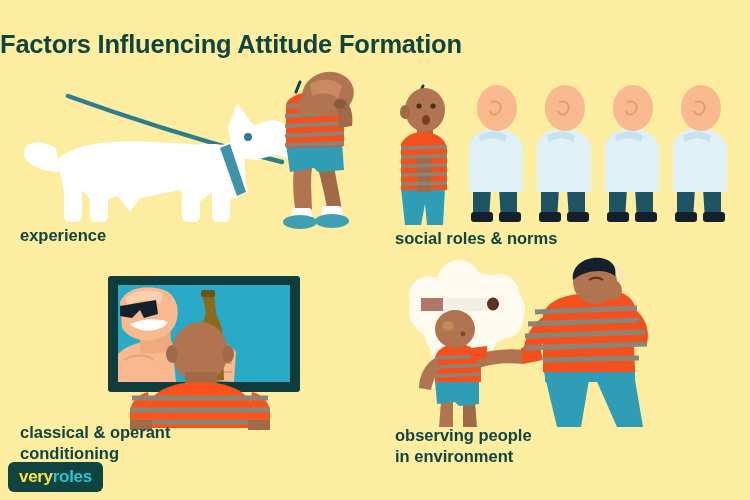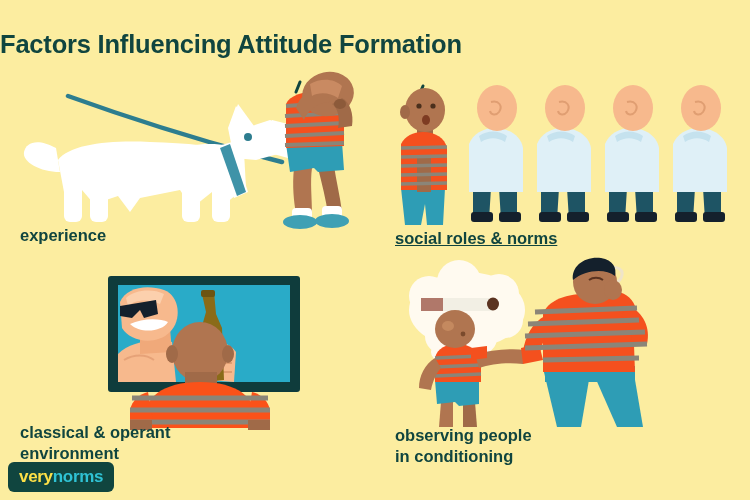--- a/index.html
+++ b/index.html
@@ -41,21 +41,21 @@
     font-weight: bold;
     color: #10453f;
     line-height: 21px;
   }
   #panel-experience   { left: 20px;  top: 80px;  width: 355px; height: 175px; }
   #panel-social       { left: 395px; top: 80px;  width: 340px; height: 178px; }
   #panel-conditioning { left: 20px;  top: 268px; width: 355px; height: 210px; }
   #panel-observing    { left: 395px; top: 262px; width: 340px; height: 215px; }
 
   #caption-experience   { left: 0; top: 145px; }
-  #caption-social       { left: 0; top: 148px; text-decoration: underline; }
+  #caption-social       { left: 0; top: 148px; }
   #caption-conditioning { left: 0; top: 154px; }
   #caption-observing    { left: 0; top: 163px; }
 
   svg { display: block; overflow: visible; }
 
   #logo-badge {
     position: absolute;
     left: 8px;
     bottom: 8px;
     background: #10453f;
@@ -296,21 +296,21 @@
           <line x1="110" y1="142" x2="250" y2="142"></line>
           <line x1="110" y1="154" x2="250" y2="154"></line>
         </g>
 
         <rect x="110" y="152" width="22" height="10" fill="#a06a48"></rect>
         <rect x="228" y="152" width="22" height="10" fill="#a06a48"></rect>
       </g>
     </svg>
     <div class="panel-caption" id="caption-conditioning">
       <div>classical &amp; operant</div>
-      <div>environment</div>
+      <div>conditioning</div>
     </div>
   </div>
 
   <div class="panel" id="panel-observing">
     <svg width="340" height="165" viewBox="0 0 340 165">
 
       <g>
         <ellipse cx="72" cy="48" rx="58" ry="38" fill="#fffaf0"></ellipse>
         <circle cx="34" cy="34" r="20" fill="#fffaf0"></circle>
         <circle cx="64" cy="20" r="22" fill="#fffaf0"></circle>
@@ -380,21 +380,21 @@
 
         <path d="M178 18 C 176 4, 190 -6, 206 -4 C 218 -2, 222 6, 220 14 C 210 6, 190 8, 178 18 Z" fill="#14202c"></path>
 
         <ellipse cx="218" cy="28" rx="9" ry="10" fill="#b07550"></ellipse>
 
         <path d="M194 18 C 198 15, 204 15, 208 18" stroke="#5b3320" stroke-width="2" fill="none"></path>
       </g>
     </svg>
     <div class="panel-caption" id="caption-observing">
       <div>observing people</div>
-      <div>in conditioning</div>
+      <div>in environment</div>
     </div>
   </div>
 
   <div id="logo-badge">
-    <span id="logo-very">very</span><span id="logo-well">norms</span>
+    <span id="logo-very">very</span><span id="logo-well">roles</span>
   </div>
 
 </div>
 
 </body></html>

